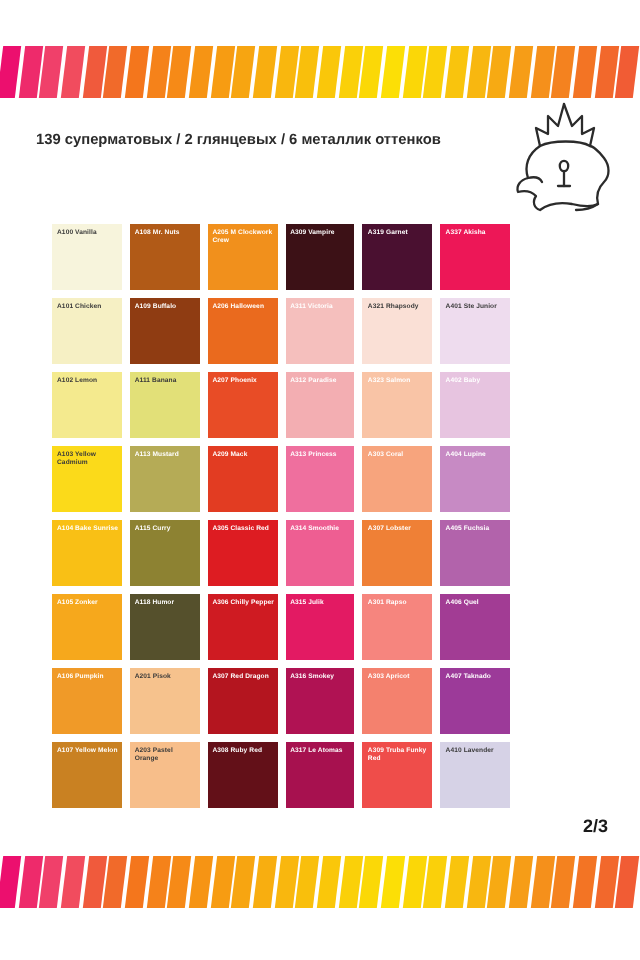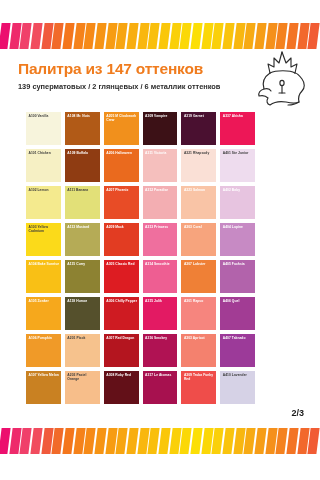--- a/index.html
+++ b/index.html
@@ -135,21 +135,20 @@
     <div class="stripe" style="background: rgb(247, 170, 19);"></div>
     <div class="stripe" style="background: rgb(246, 157, 23);"></div>
     <div class="stripe" style="background: rgb(245, 144, 27);"></div>
     <div class="stripe" style="background: rgb(244, 130, 31);"></div>
     <div class="stripe" style="background: rgb(243, 116, 36);"></div>
     <div class="stripe" style="background: rgb(242, 104, 44);"></div>
     <div class="stripe" style="background: rgb(241, 92, 52);"></div>
   </div>
 
 <div class="header">
-  <h1 class="title">Палитра из 147 оттенков</h1>
   <p class="subtitle">139 суперматовых / 2 глянцевых / 6 металлик оттенков</p>
 </div>
 
 <div class="mascot">
   <svg viewBox="0 0 60 66" width="60" height="66">
     <g fill="none" stroke="#2b2b2b" stroke-width="1.15" stroke-linecap="round" stroke-linejoin="round">
       <path d="M30 6 L27 17 L22 12 L22 21 L16 18 L18 27"></path>
       <path d="M30 6 L34 17 L39 12 L39 21 L45 18 L43 27"></path>
       <path d="M18 27 C12 31 10 37 12 43 C8 44 6 47 7 50
                C11 49 14 50 16 52 C14 55 15 58 18 59

